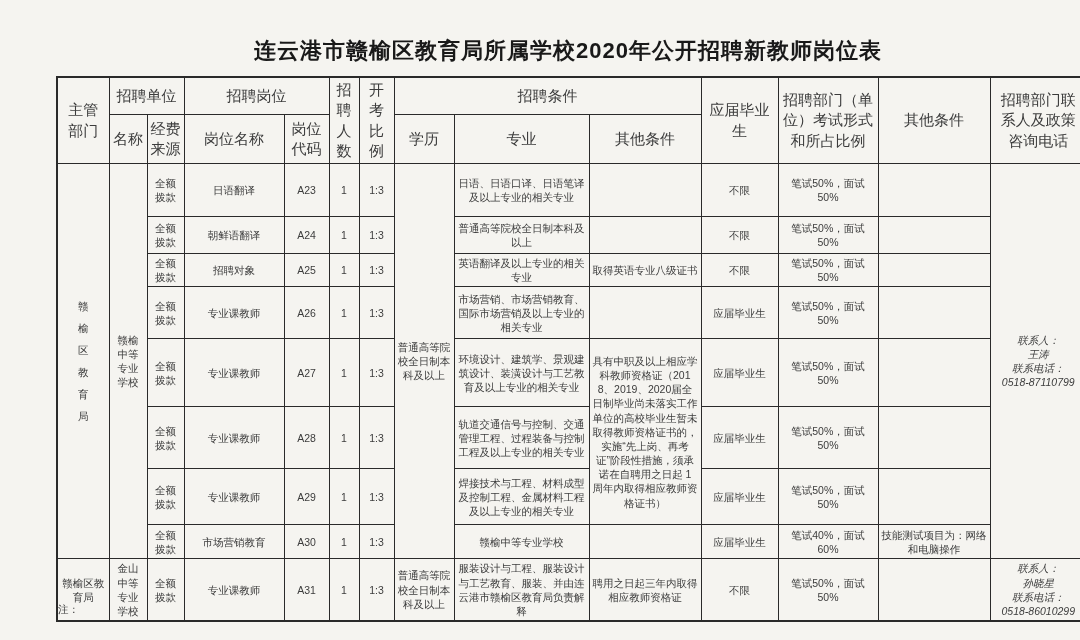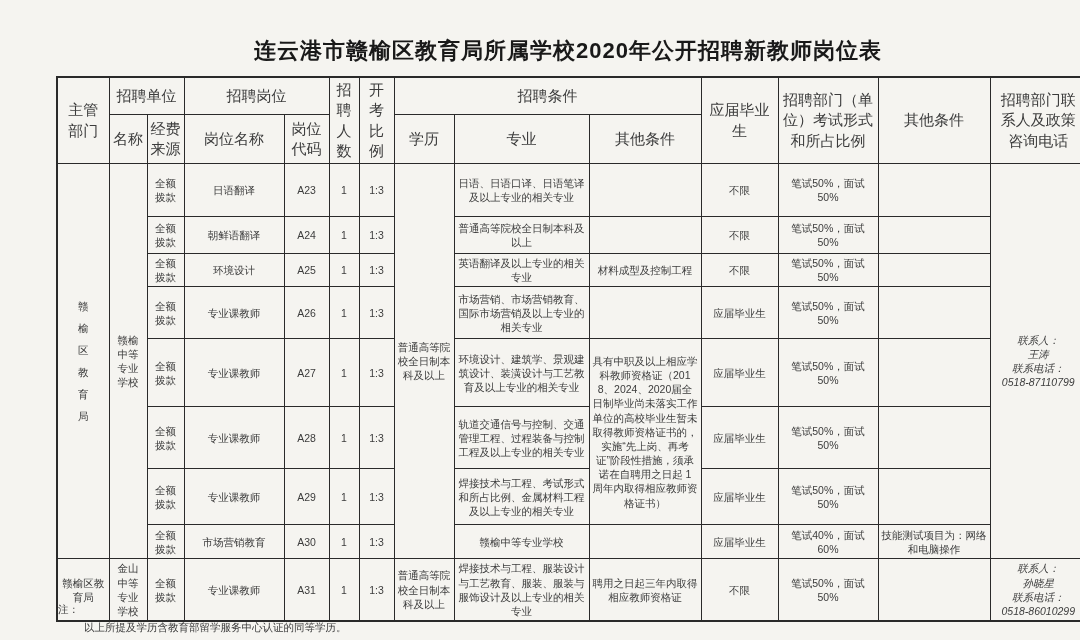--- a/index.html
+++ b/index.html
@@ -125,26 +125,26 @@
       <td>1:3</td>
       <td class="left wrap">普通高等院校全日制本科及以上</td>
       <td class="left wrap"></td>
       <td>不限</td>
       <td>笔试50%，面试50%</td>
       <td class="left wrap"></td>
     </tr>
 
     <tr style="height:30px">
       <td class="wrap">全额拨款</td>
-      <td class="left">环境设计</td>
+      <td class="left">招聘对象</td>
       <td>A25</td>
       <td>1</td>
       <td>1:3</td>
       <td class="left wrap">英语翻译及以上专业的相关专业</td>
-      <td class="left wrap">材料成型及控制工程</td>
+      <td class="left wrap">取得英语专业八级证书</td>
       <td>不限</td>
       <td>笔试50%，面试50%</td>
       <td class="left wrap"></td>
     </tr>
 
     <tr style="height:52px">
       <td class="wrap">全额拨款</td>
       <td class="left">专业课教师</td>
       <td>A26</td>
       <td>1</td>
@@ -156,21 +156,21 @@
       <td class="left wrap"></td>
     </tr>
 
     <tr style="height:68px">
       <td class="wrap">全额拨款</td>
       <td class="left">专业课教师</td>
       <td>A27</td>
       <td>1</td>
       <td>1:3</td>
       <td class="left wrap">环境设计、建筑学、景观建筑设计、装潢设计与工艺教育及以上专业的相关专业</td>
-      <td rowspan="3" class="left wrap">具有中职及以上相应学科教师资格证（2018、2024、2020届全日制毕业尚未落实工作单位的高校毕业生暂未取得教师资格证书的，实施“先上岗、再考证”阶段性措施，须承诺在自聘用之日起 1 周年内取得相应教师资格证书）</td>
+      <td rowspan="3" class="left wrap">具有中职及以上相应学科教师资格证（2018、2019、2020届全日制毕业尚未落实工作单位的高校毕业生暂未取得教师资格证书的，实施“先上岗、再考证”阶段性措施，须承诺在自聘用之日起 1 周年内取得相应教师资格证书）</td>
       <td>应届毕业生</td>
       <td>笔试50%，面试50%</td>
       <td class="left wrap"></td>
     </tr>
 
     <tr style="height:62px">
       <td class="wrap">全额拨款</td>
       <td class="left">专业课教师</td>
       <td>A28</td>
       <td>1</td>
@@ -180,21 +180,21 @@
       <td>笔试50%，面试50%</td>
       <td class="left wrap"></td>
     </tr>
 
     <tr style="height:56px">
       <td class="wrap">全额拨款</td>
       <td class="left">专业课教师</td>
       <td>A29</td>
       <td>1</td>
       <td>1:3</td>
-      <td class="left wrap">焊接技术与工程、考试形式和所占比例、金属材料工程及以上专业的相关专业</td>
+      <td class="left wrap">焊接技术与工程、材料成型及控制工程、金属材料工程及以上专业的相关专业</td>
       <td>应届毕业生</td>
       <td>笔试50%，面试50%</td>
       <td class="left wrap"></td>
     </tr>
 
     <tr style="height:34px">
       <td class="wrap">全额拨款</td>
       <td class="left">市场营销教育</td>
       <td>A30</td>
       <td>1</td>
@@ -208,34 +208,33 @@
 
     <tr style="height:60px">
       <td class="wrap">赣榆区教育局</td>
       <td class="wrap">金山中等专业学校</td>
       <td class="wrap">全额拨款</td>
       <td class="left">专业课教师</td>
       <td>A31</td>
       <td>1</td>
       <td>1:3</td>
       <td class="wrap">普通高等院校全日制本科及以上</td>
-      <td class="left wrap">焊接技术与工程、服装设计与工艺教育、服装、服装与服饰设计及以上专业的相关专业</td>
+      <td class="left wrap">服装设计与工程、服装设计与工艺教育、服装、并由连云港市赣榆区教育局负责解释</td>
       <td class="left wrap">聘用之日起三年内取得相应教师资格证</td>
       <td>不限</td>
       <td>笔试50%，面试50%</td>
       <td class="left wrap"></td>
       <td class="pre">联系人：
 孙晓星
 联系电话：
 0518-86010299</td>
     </tr>
   </tbody>
     </table>
 
   <div class="note">
     <span class="prefix">注：</span>
     <span class="body">
       <br>
-      <span>以上所提及学历含教育部留学服务中心认证的同等学历。</span>
     </span>
   </div>
 
 </div>
 
 </body></html>

